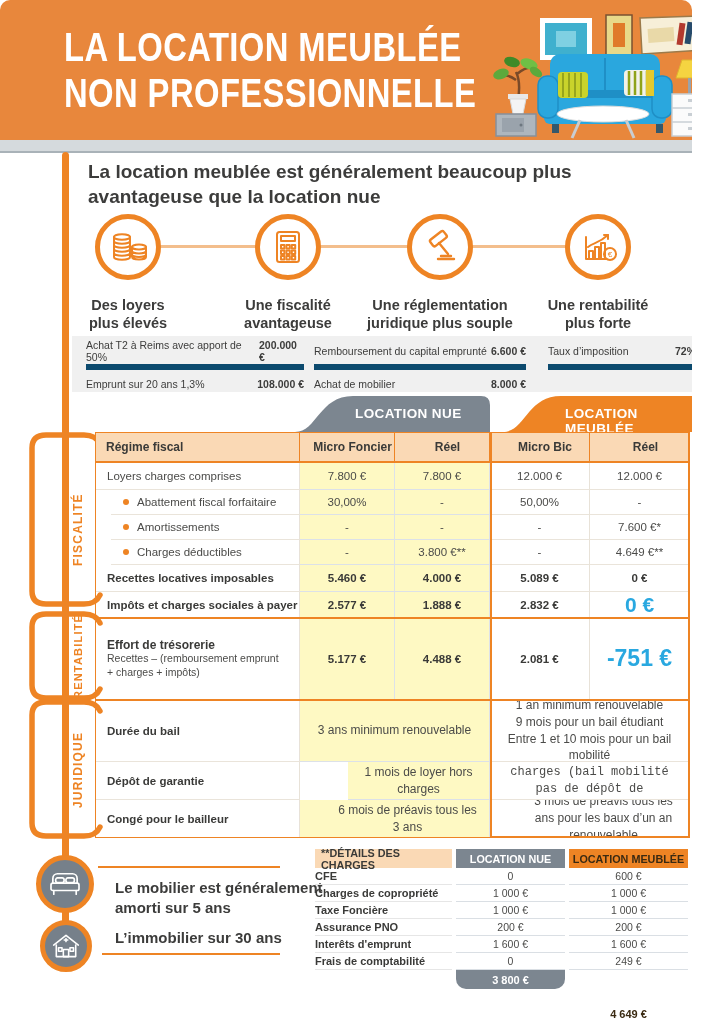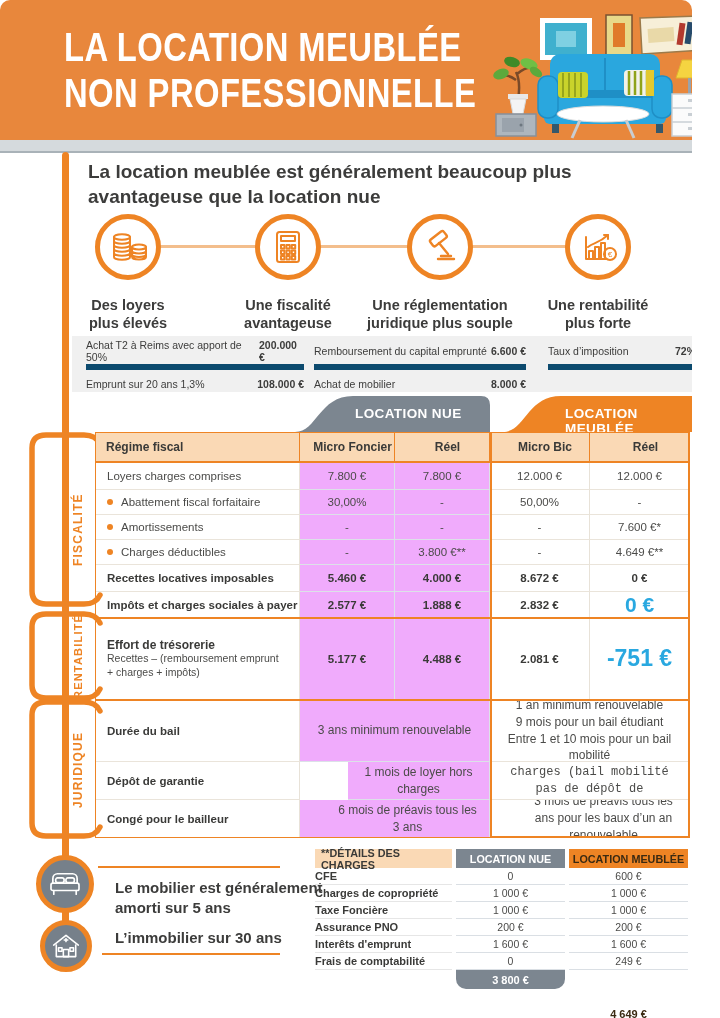--- a/index.html
+++ b/index.html
@@ -38,24 +38,24 @@
   .tabtxt{position:absolute;color:#fff;font-weight:bold;font-size:13.5px;letter-spacing:.4px;}
 
   
   #maintable{left:95px;top:432px;width:595px;height:406px;display:grid;
              grid-template-columns:205px 95px 95px 100px 100px;
              grid-template-rows:30px 28px 25px 25px 25px 27px 26px 82px 62px 38px 38px;}
   .c{display:flex;align-items:center;font-size:11.5px;color:#4b4b49;
      border-bottom:1px solid #eae4da;border-right:1px solid #e8e2d8;overflow:hidden;}
   .lab{padding-left:12px;}
   .val{justify-content:center;text-align:center;}
-  .nuebg{background:#f0abfc;border-bottom-color:#dce1e8;border-right-color:#dde2e9;}
+  .nuebg{background:#fef9c3;border-bottom-color:#dce1e8;border-right-color:#dde2e9;}
   .hdr{background:#fad9b5;font-weight:bold;color:#3a3a38;font-size:12px;border-right:1px solid #ee8424;border-bottom:0;padding-left:11px;}
   .bold{font-weight:bold;color:#3a3a38;}
-  .dot{}
+  .dot{margin-left:16px;}
   .dot::before{content:"";width:6px;height:6px;border-radius:50%;background:#ee8424;margin-right:8px;flex:0 0 auto;}
   .cyan{color:#29a8e0;font-weight:bold;font-size:21px;}
   .jv{font-size:12px;line-height:1.4;justify-content:center;text-align:center;padding:0 10px;}
   .sub{font-size:10.5px;font-weight:normal;color:#4b4b49;line-height:1.3;}
   .ovl{position:absolute;pointer-events:none;}
 
   
   .note-circle{position:absolute;border:5px solid #ee8424;border-radius:50%;background:#76808a;
                display:flex;align-items:center;justify-content:center;z-index:2;}
   .note-div{position:absolute;height:2px;background:#ee8424;}
@@ -293,21 +293,21 @@
 
     <div class="c lab dot">Charges déductibles</div>
     <div class="c val nuebg">-</div>
     <div class="c val nuebg">3.800 €**</div>
     <div class="c val">-</div>
     <div class="c val">4.649 €**</div>
 
     <div class="c lab bold">Recettes locatives imposables</div>
     <div class="c val nuebg bold">5.460 €</div>
     <div class="c val nuebg bold">4.000 €</div>
-    <div class="c val bold">8.672 €</div>
+    <div class="c val bold">5.089 €</div>
     <div class="c val bold">0 €</div>
 
     <div class="c lab bold">Impôts et charges sociales à payer</div>
     <div class="c val nuebg bold">2.577 €</div>
     <div class="c val nuebg bold">1.888 €</div>
     <div class="c val bold">2.832 €</div>
     <div class="c val cyan">0 €</div>
 
     <div class="c lab" style="flex-direction:column;align-items:flex-start;justify-content:center;">
       <div class="bold" style="font-size:12px;">Effort de trésorerie</div>

